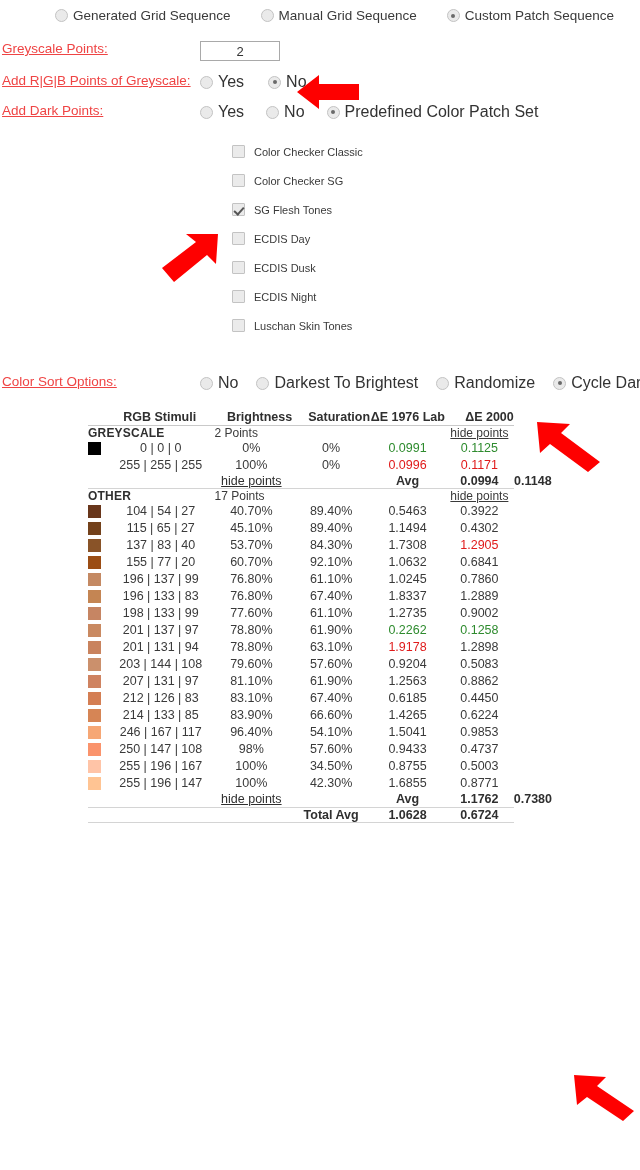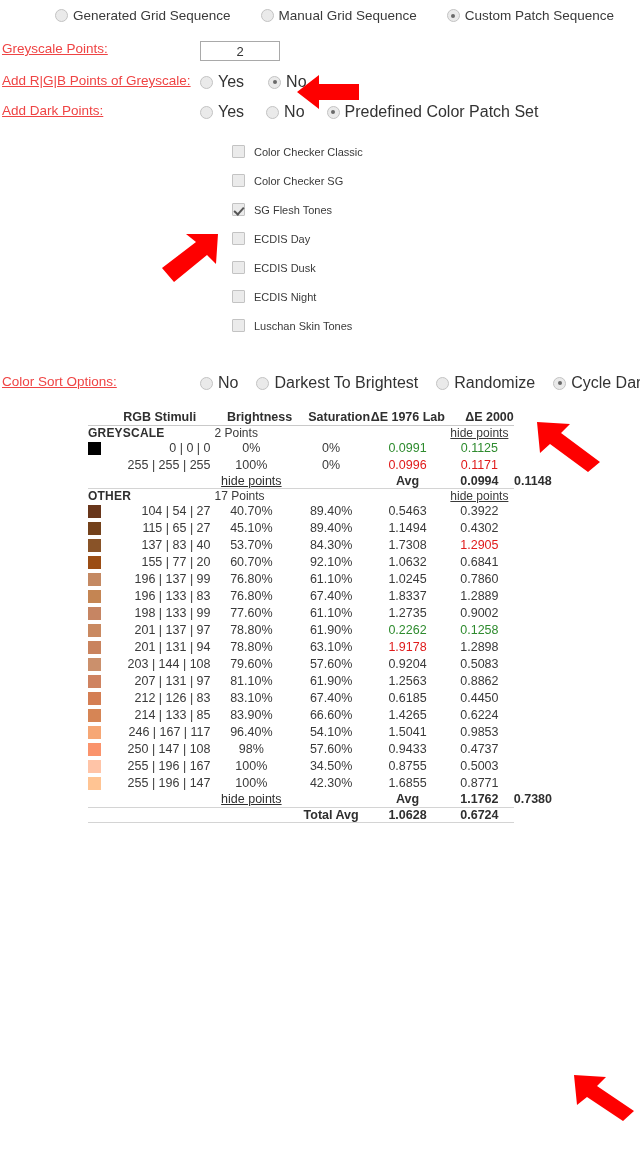--- a/index.html
+++ b/index.html
@@ -103,21 +103,21 @@
   .grp-name { font-weight: bold; color: #2f2f2f; letter-spacing: .2px; }
   .grp-count { color: #3a3a3a; text-align: left; padding-left: 4px !important; }
   .hide-link { text-decoration: underline; color: #3a3a3a; cursor: pointer; text-align: center; }
 
   .pt-row td { padding: 1px 0; font-size: 12.5px; line-height: 17px; }
   .sw-cell { width: 26px; }
   .sw {
     display: inline-block; width: 13px; height: 13px;
     vertical-align: middle;
   }
-  .rgb-cell { text-align: right; padding-left: 2px !important; white-space: nowrap; }
+  .rgb-cell { text-align: center; padding-left: 2px !important; white-space: nowrap; }
   .num { text-align: center; }
   .g { color: #2e8b2e; }
   .r { color: #e01b1b; }
 
   .avg-row td { padding: 6px 0 4px 0; font-weight: bold; font-size: 12.5px; color: #2f2f2f; text-align: center; }
   .avg-row td.hide-c { font-weight: normal; }
   .avg-row td.blank { font-weight: normal; }
 
   .total-row td { padding: 14px 0 12px 0; font-weight: bold; font-size: 12.5px; color: #2f2f2f; text-align: center; }
 

